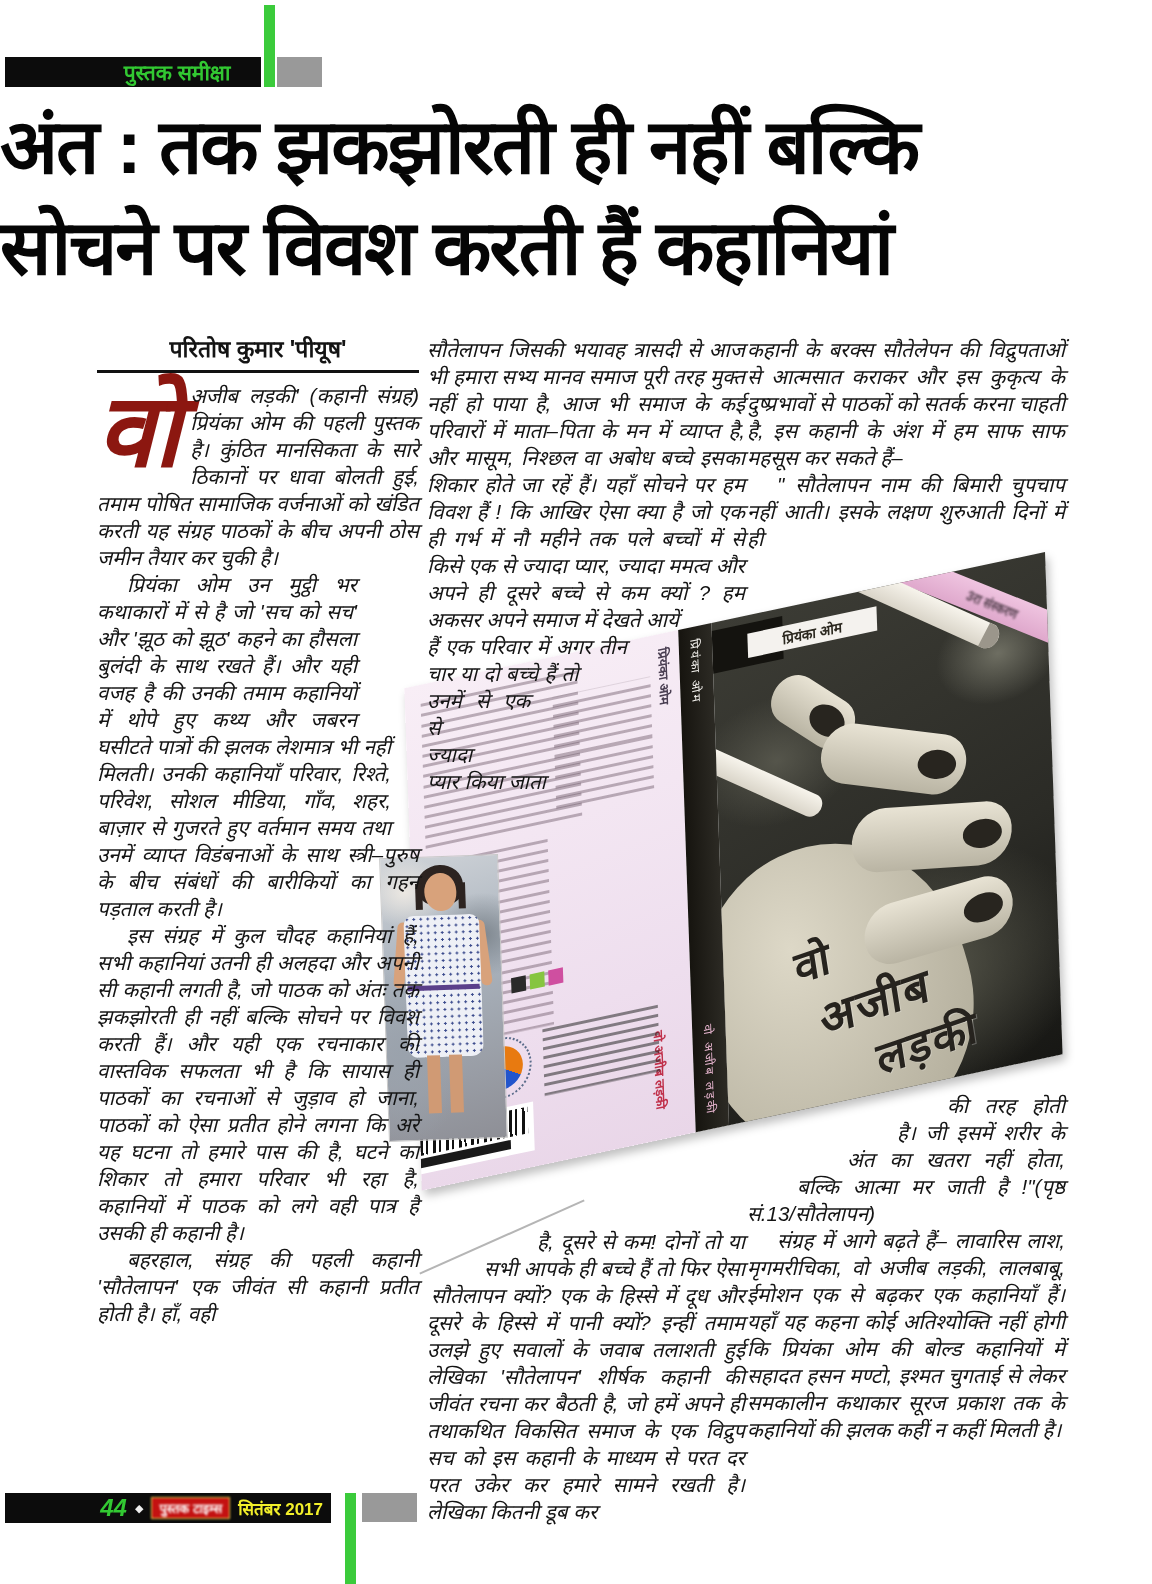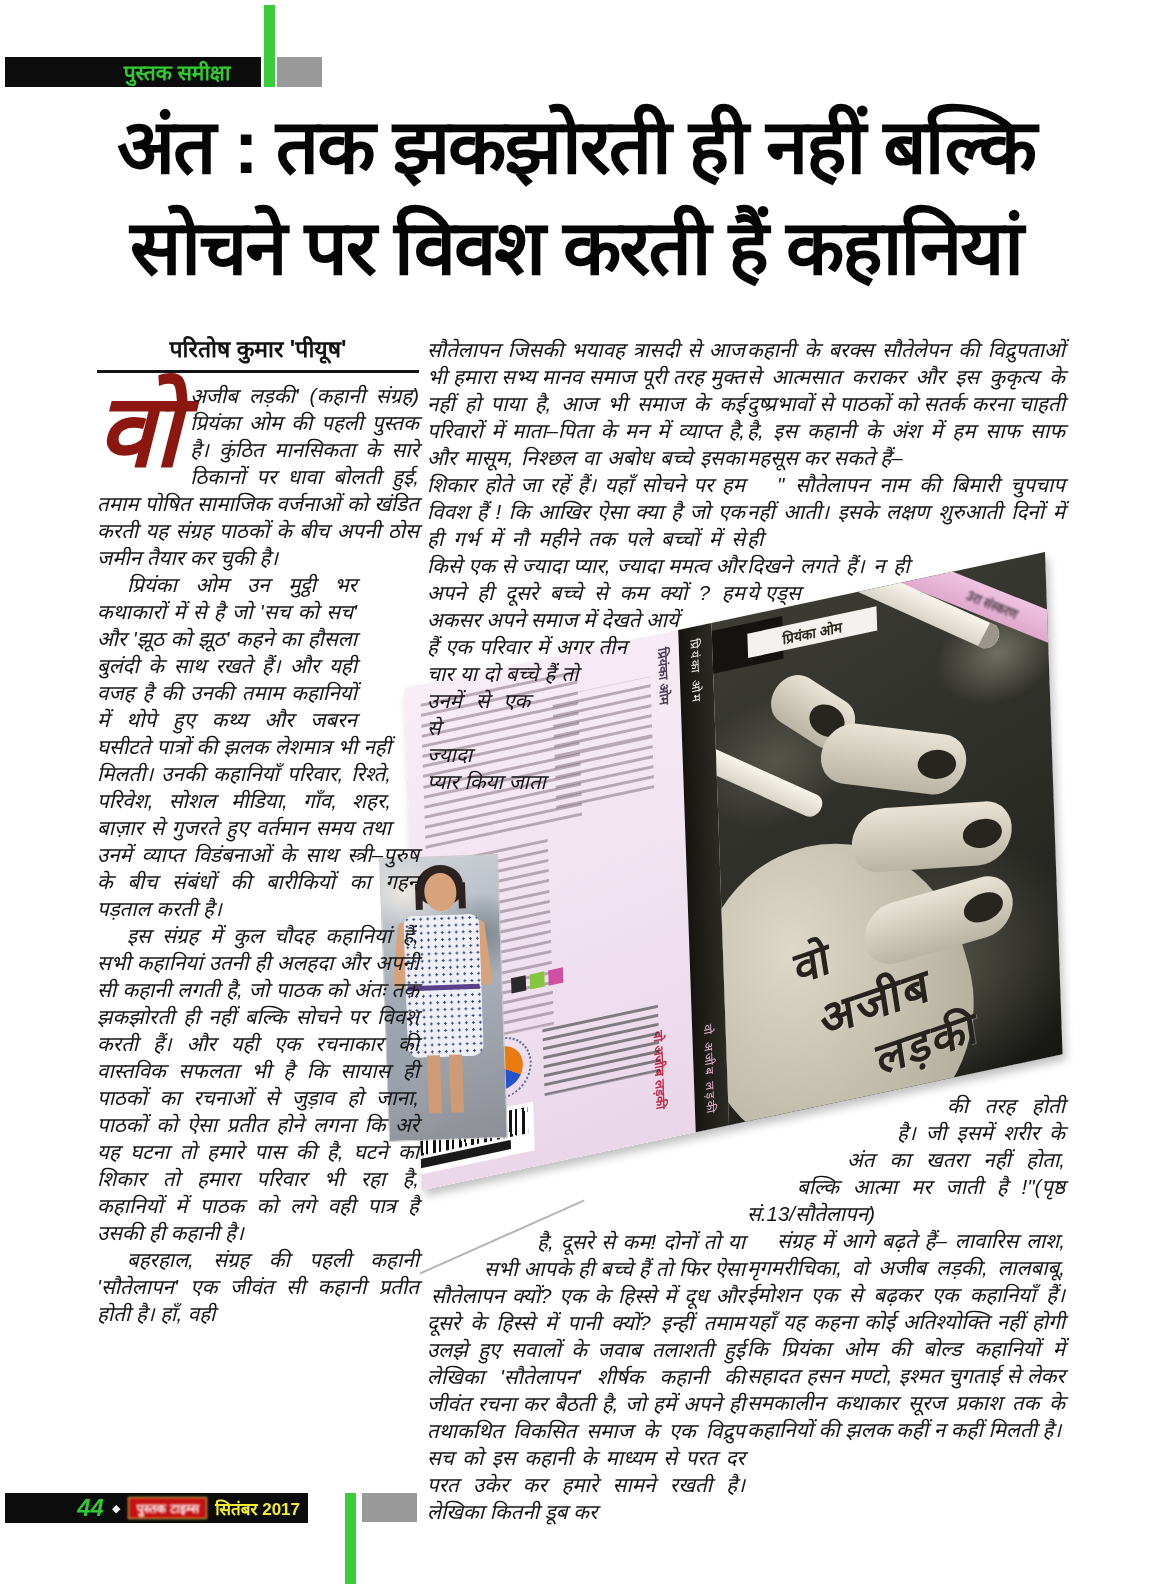--- a/index.html
+++ b/index.html
@@ -7,21 +7,21 @@
         font-family:"Liberation Sans","DejaVu Sans",sans-serif;margin:0 auto;}
 
   
   .hdr-bar{position:absolute;left:5px;top:57px;width:256px;height:30px;background:#0c0c0c;
            display:flex;align-items:center;justify-content:center;padding-left:88px;box-sizing:border-box;}
   .hdr-label{color:#32c832;font-size:21px;font-weight:600;white-space:nowrap;}
   .hdr-green{position:absolute;left:264px;top:5px;width:11px;height:82px;background:#3bcb3b;}
   .hdr-gray{position:absolute;left:277px;top:57px;width:45px;height:30px;background:#999999;}
 
   
-  .headline{position:absolute;left:0;right:0;top:96px;text-align:center;color:#050505;
+  .headline{position:absolute;left:0;right:0;top:96px;color:#050505;
             font-weight:900;font-size:76px;line-height:101px;letter-spacing:-2px;}
 
   
   .col{position:absolute;text-align:justify;font-size:20.5px;line-height:27px;color:#141414;z-index:3;}
   .col p{margin:0;text-indent:30px;font-style:italic;}
   .col p.noind{text-indent:0;}
   .byline{font-weight:bold;font-size:23px;text-align:center;border-bottom:3px solid #121212;
           padding-bottom:7px;margin-bottom:9px;text-indent:0;}
   .dropcap{float:left;font-size:102px;line-height:86px;font-weight:bold;color:#8c1710;
            margin:6px 10px 0 0;}
@@ -105,21 +105,21 @@
   .ap-belt{position:absolute;left:50%;top:128px;transform:translateX(-50%);width:72px;height:5px;background:#5a3f8a;}
   .ap-arm{position:absolute;width:11px;height:66px;background:#d8a27b;border-radius:6px;top:64px;}
   .ap-arm.l{left:12px;transform:rotate(6deg);}
   .ap-arm.r{right:12px;transform:rotate(-6deg);}
   .ap-leg{position:absolute;width:13px;height:58px;background:#d09a74;top:198px;}
   .ap-leg.l{left:40px;}
   .ap-leg.r{left:62px;}
   .book-underline{position:absolute;left:412px;top:1236px;width:180px;height:2px;background:#b5b5b5;transform:rotate(-24deg);z-index:1;}
 
   
-  .ftr-bar{position:absolute;left:5px;top:1493px;width:303px;height:30px;background:#0c0c0c;
+  .ftr-bar{position:absolute;left:5px;top:1493px;width:326px;height:30px;background:#0c0c0c;
            display:flex;align-items:center;justify-content:flex-end;gap:8px;padding-right:8px;box-sizing:border-box;}
   .ftr-num{color:#32c832;font-size:24px;font-weight:900;font-style:italic;}
   .ftr-sep{color:#efefef;font-size:11px;}
   .ftr-badge{background:#c41111;border:1px solid #e8d44c;color:#fff;font-size:13px;font-weight:bold;
              padding:1px 7px;filter:blur(.9px);white-space:nowrap;}
   .ftr-issue{color:#f2ef2a;font-size:17px;font-weight:bold;white-space:nowrap;}
   .ftr-green{position:absolute;left:345px;top:1493px;width:11px;height:91px;background:#3bcb3b;}
   .ftr-gray{position:absolute;left:362px;top:1493px;width:55px;height:29px;background:#999999;}
 </style>
 </head>
@@ -221,21 +221,20 @@
 
   <div class="col" style="left:427px;top:1228px;width:318px;">
     <div class="cut cut-l1"></div>
     <p class="noind">है, दूसरे से कम! दोनों तो या सभी आपके ही बच्चे हैं तो फिर ऐसा सौतेलापन क्यों? एक के हिस्से में दूध और दूसरे के हिस्से में पानी क्यों? इन्हीं तमाम उलझे हुए सवालों के जवाब तलाशती हुई लेखिका 'सौतेलापन' शीर्षक कहानी की जीवंत रचना कर बैठती है, जो हमें अपने ही तथाकथित विकसित समाज के एक विद्रुप सच को इस कहानी के माध्यम से परत दर परत उकेर कर हमारे सामने रखती है। लेखिका कितनी डूब कर</p>
   </div>
 
   <div class="col" style="left:747px;top:336px;width:318px;">
     <p class="noind">कहानी के बरक्स सौतेलेपन की विद्रुपताओं से आत्मसात कराकर और इस कुकृत्य के दुष्प्रभावों से पाठकों को सतर्क करना चाहती है, इस कहानी के अंश में हम साफ साफ महसूस कर सकते हैं–</p>
     <p>" सौतेलापन नाम की बिमारी चुपचाप नहीं आती। इसके लक्षण शुरुआती दिनों में ही</p>
     <div class="cut cut-r3"></div>
-    <p class="noind">दिखने लगते हैं। न ही ये एड्स</p>
   </div>
 
   <div class="col" style="left:747px;top:1080px;width:318px;margin-top:12px;">
     <div class="cut cut-l2"></div>
     <p class="noind">की तरह होती है। जी इसमें शरीर के अंत का खतरा नहीं होता, बल्कि आत्मा मर जाती है !"(पृष्ठ सं.13/सौतेलापन)</p>
     <p>संग्रह में आगे बढ़ते हैं– लावारिस लाश, मृगमरीचिका, वो अजीब लड़की, लालबाबू, ईमोशन एक से बढ़कर एक कहानियाँ हैं। यहाँ यह कहना कोई अतिश्योक्ति नहीं होगी कि प्रियंका ओम की बोल्ड कहानियों में सहादत हसन मण्टो, इश्मत चुगताई से लेकर समकालीन कथाकार सूरज प्रकाश तक के कहानियों की झलक कहीं न कहीं मिलती है।</p>
   </div>
 
   <div class="ftr-bar">
     <span class="ftr-num">44</span>

